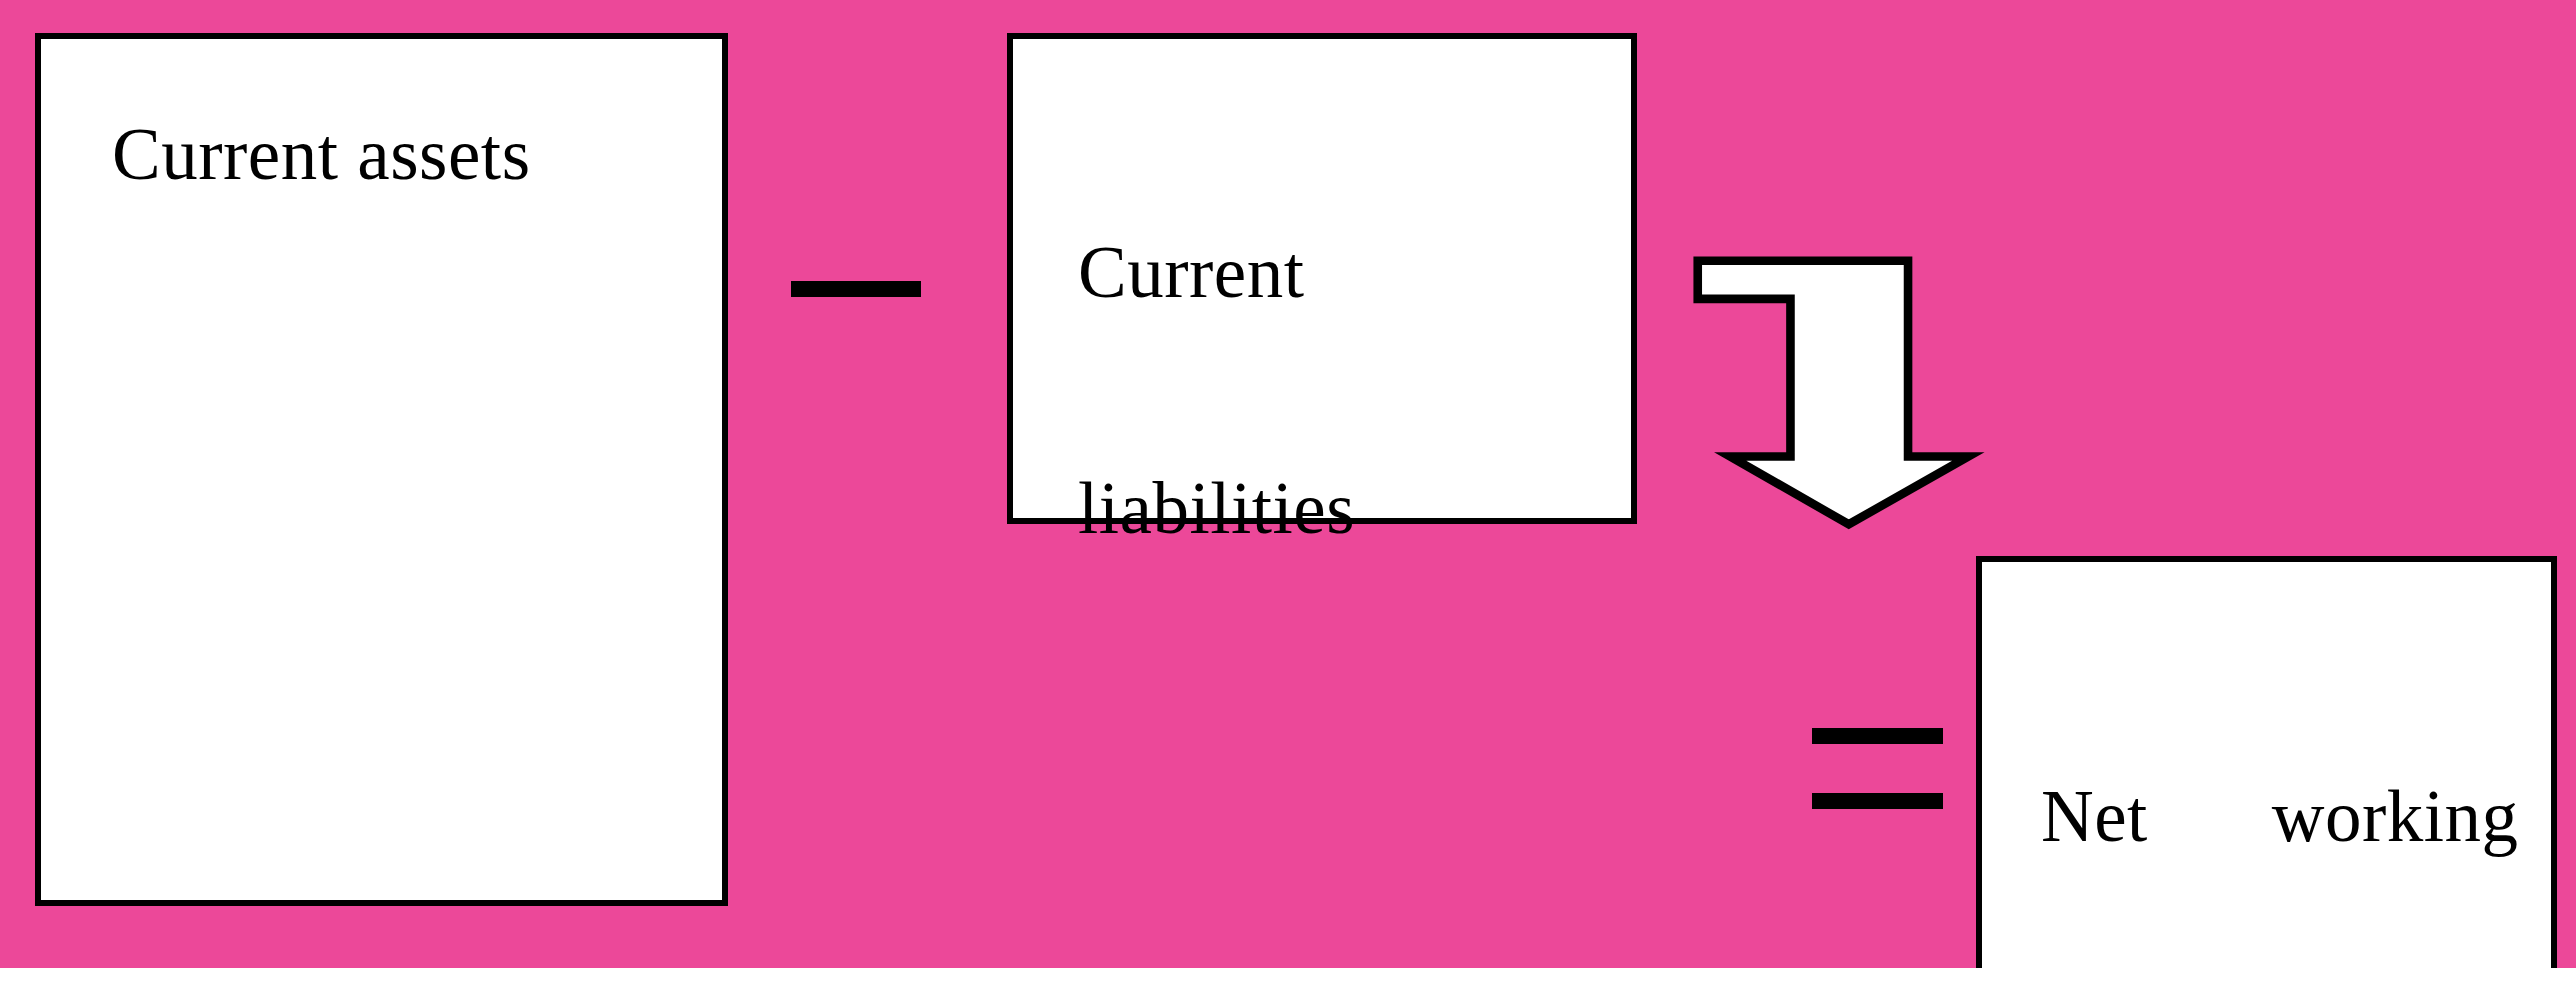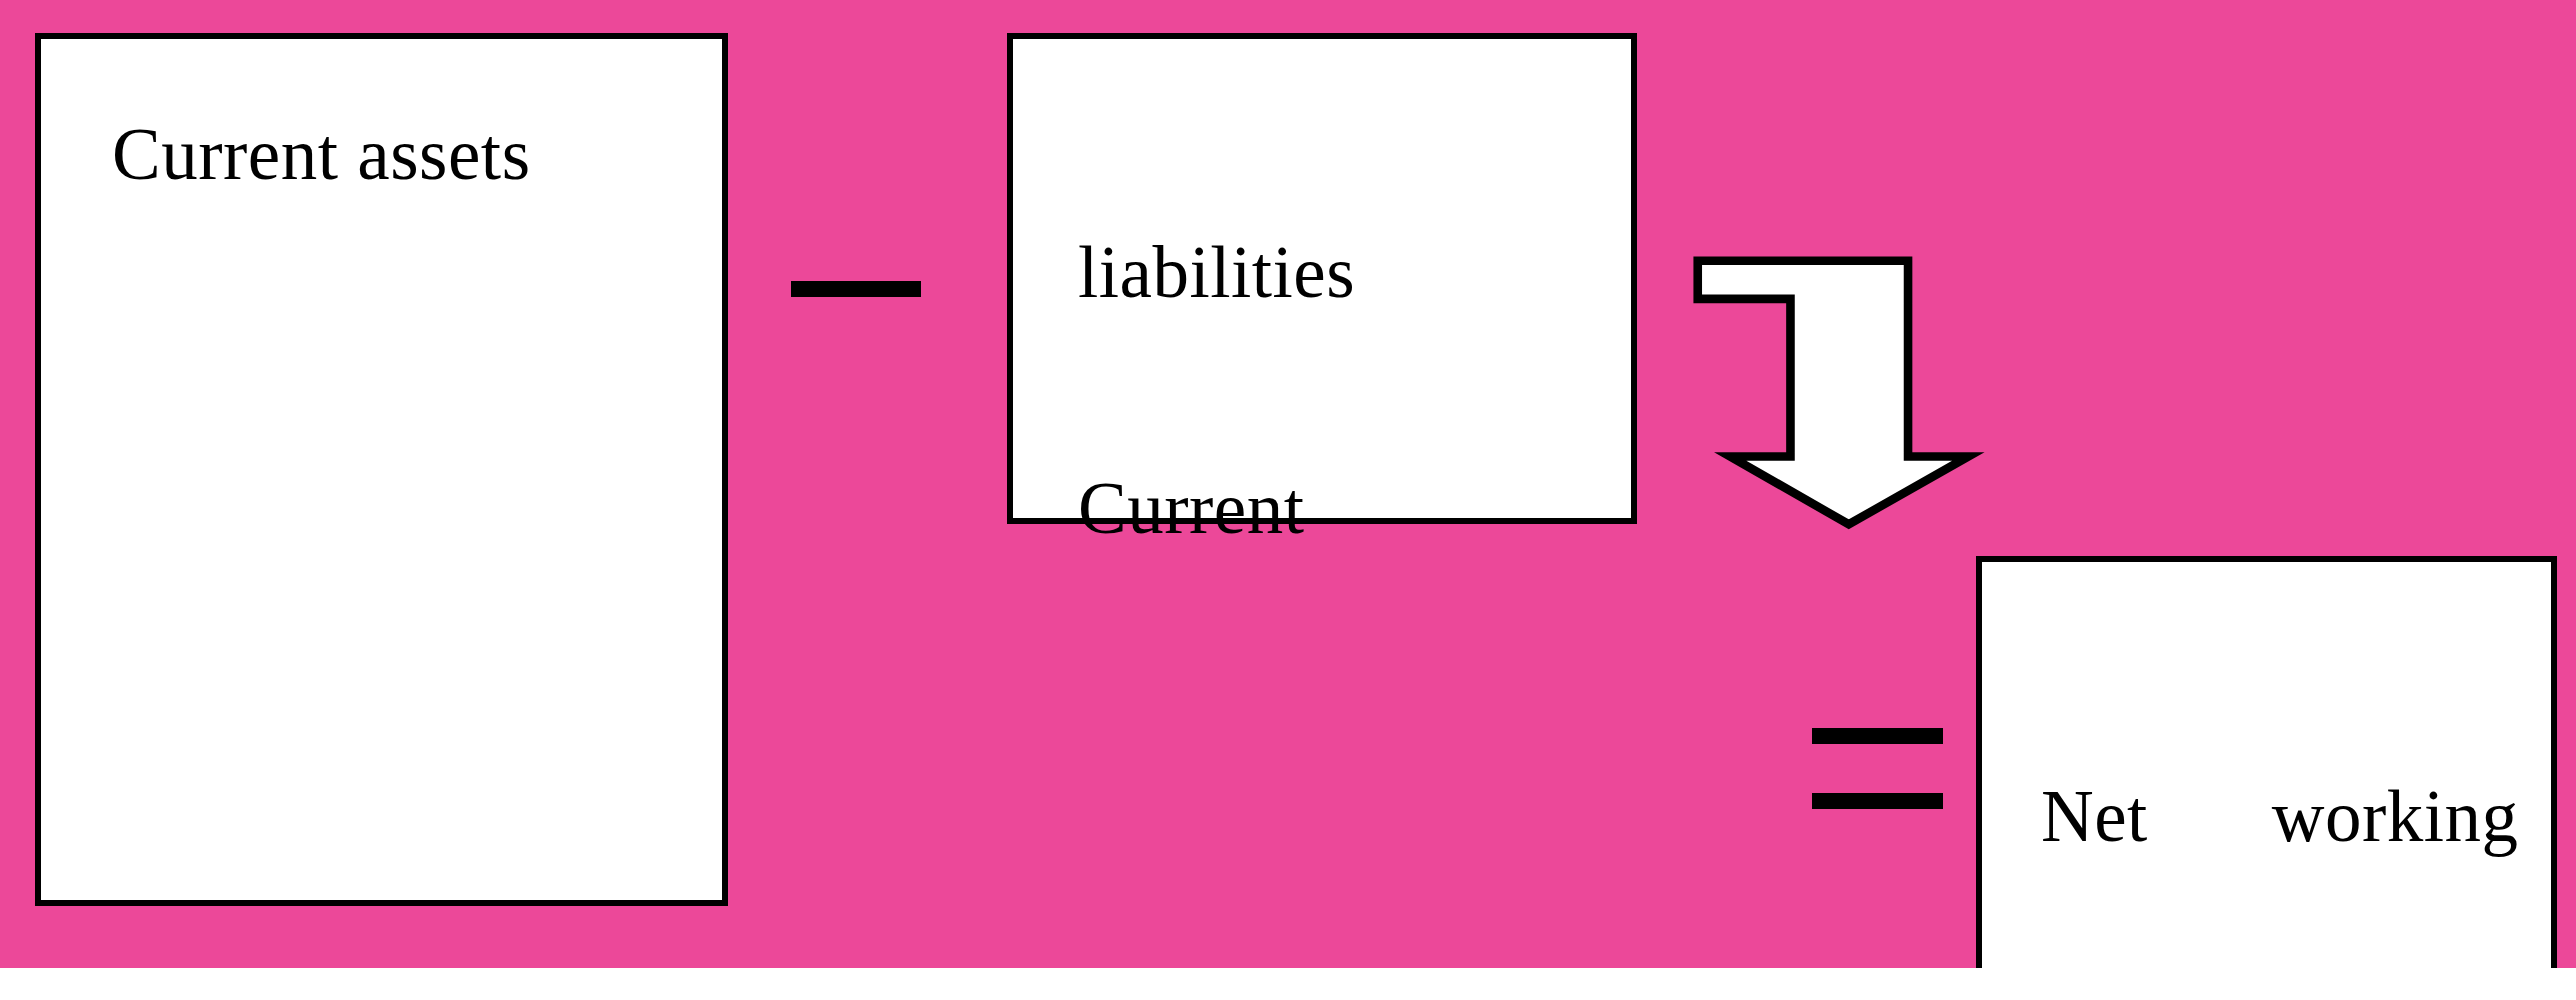--- a/index.html
+++ b/index.html
@@ -145,22 +145,22 @@
   <div class="node-box" id="box-current-assets">
     <div class="node-text">Current assets</div>
   </div>
 
   <div id="minus-operator">
     <span class="op-bar"></span>
   </div>
 
   <div class="node-box" id="box-current-liabilities">
     <div class="node-text">
+      <span class="plain-line">Current</span>
       <span class="plain-line">liabilities</span>
-      <span class="plain-line">Current</span>
     </div>
   </div>
 
   <div id="elbow-arrow">
     <svg viewBox="0 0 295 290" preserveAspectRatio="none" aria-hidden="true">
       <path d="M 6 7
                L 226 7
                L 226 212
                L 289 212
                L 164 283

